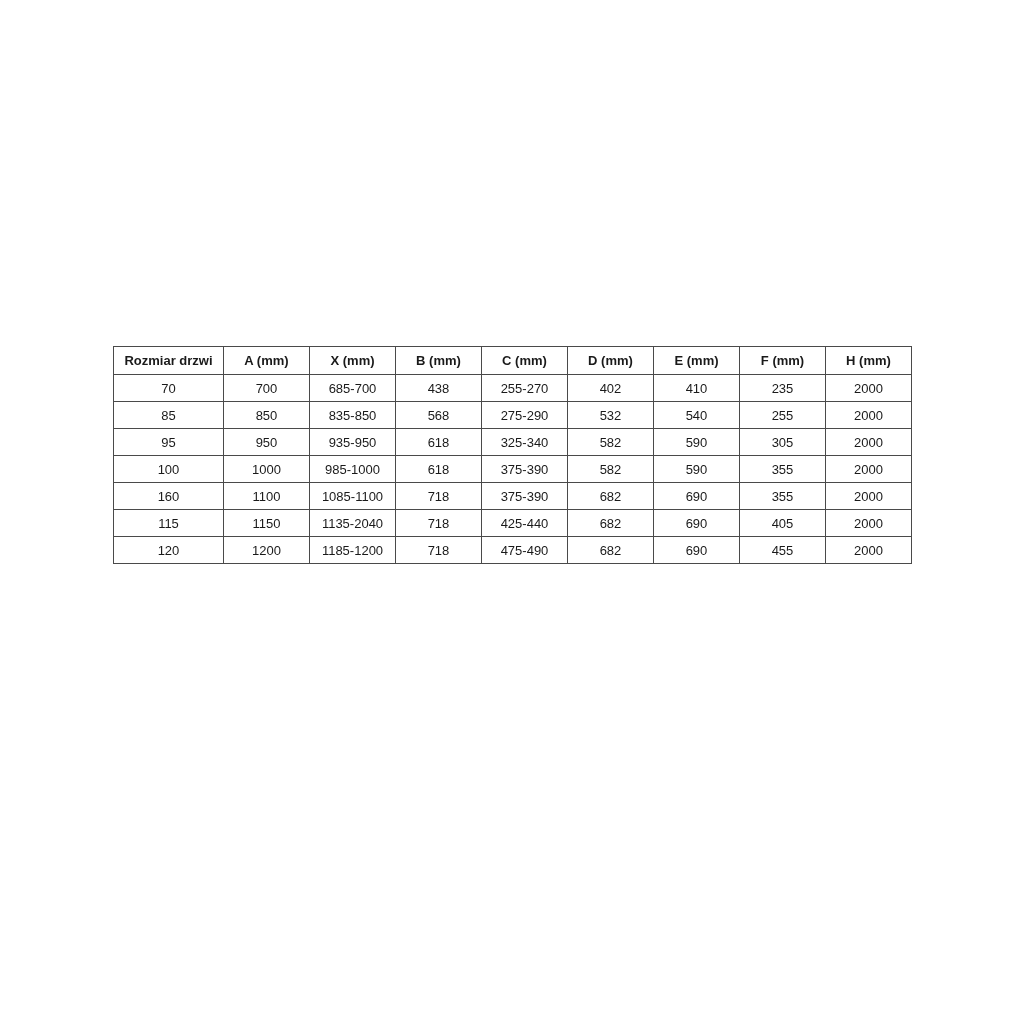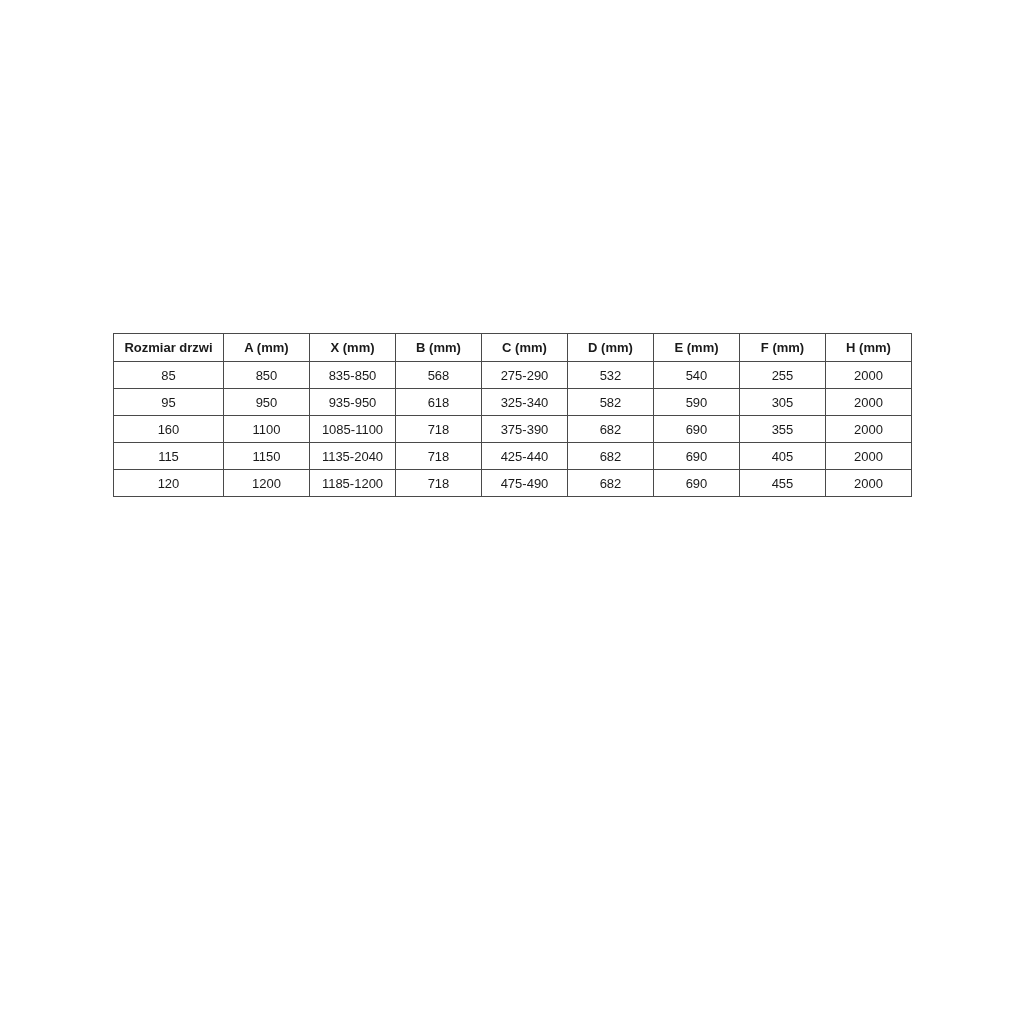--- a/index.html
+++ b/index.html
@@ -17,21 +17,21 @@
   }
   .page {
     position: relative;
     width: 1024px;
     height: 1024px;
     background: var(--bg-color);
   }
   table.spec-table {
     position: absolute;
     left: 113px;
-    top: 333px;
+    top: 346px;
     width: 798px;
     border-collapse: collapse;
     table-layout: fixed;
     color: var(--text-color);
   }
   table.spec-table col.first-col { width: 110px; }
   table.spec-table col.data-col  { width: 86px; }
   table.spec-table th,
   table.spec-table td {
     border: 1px solid var(--border-color);
@@ -76,39 +76,61 @@
           <th>B (mm)</th>
           <th>C (mm)</th>
           <th>D (mm)</th>
           <th>E (mm)</th>
           <th>F (mm)</th>
           <th>H (mm)</th>
         </tr>
     </thead>
     <tbody>
         <tr>
+          <td>70</td>
+          <td>700</td>
+          <td>685-700</td>
+          <td>438</td>
+          <td>255-270</td>
+          <td>402</td>
+          <td>410</td>
+          <td>235</td>
+          <td>2000</td>
+        </tr>
+        <tr>
           <td>85</td>
           <td>850</td>
           <td>835-850</td>
           <td>568</td>
           <td>275-290</td>
           <td>532</td>
           <td>540</td>
           <td>255</td>
           <td>2000</td>
         </tr>
         <tr>
           <td>95</td>
           <td>950</td>
           <td>935-950</td>
           <td>618</td>
           <td>325-340</td>
           <td>582</td>
           <td>590</td>
           <td>305</td>
+          <td>2000</td>
+        </tr>
+        <tr>
+          <td>100</td>
+          <td>1000</td>
+          <td>985-1000</td>
+          <td>618</td>
+          <td>375-390</td>
+          <td>582</td>
+          <td>590</td>
+          <td>355</td>
           <td>2000</td>
         </tr>
         <tr>
           <td>160</td>
           <td>1100</td>
           <td>1085-1100</td>
           <td>718</td>
           <td>375-390</td>
           <td>682</td>
           <td>690</td>

